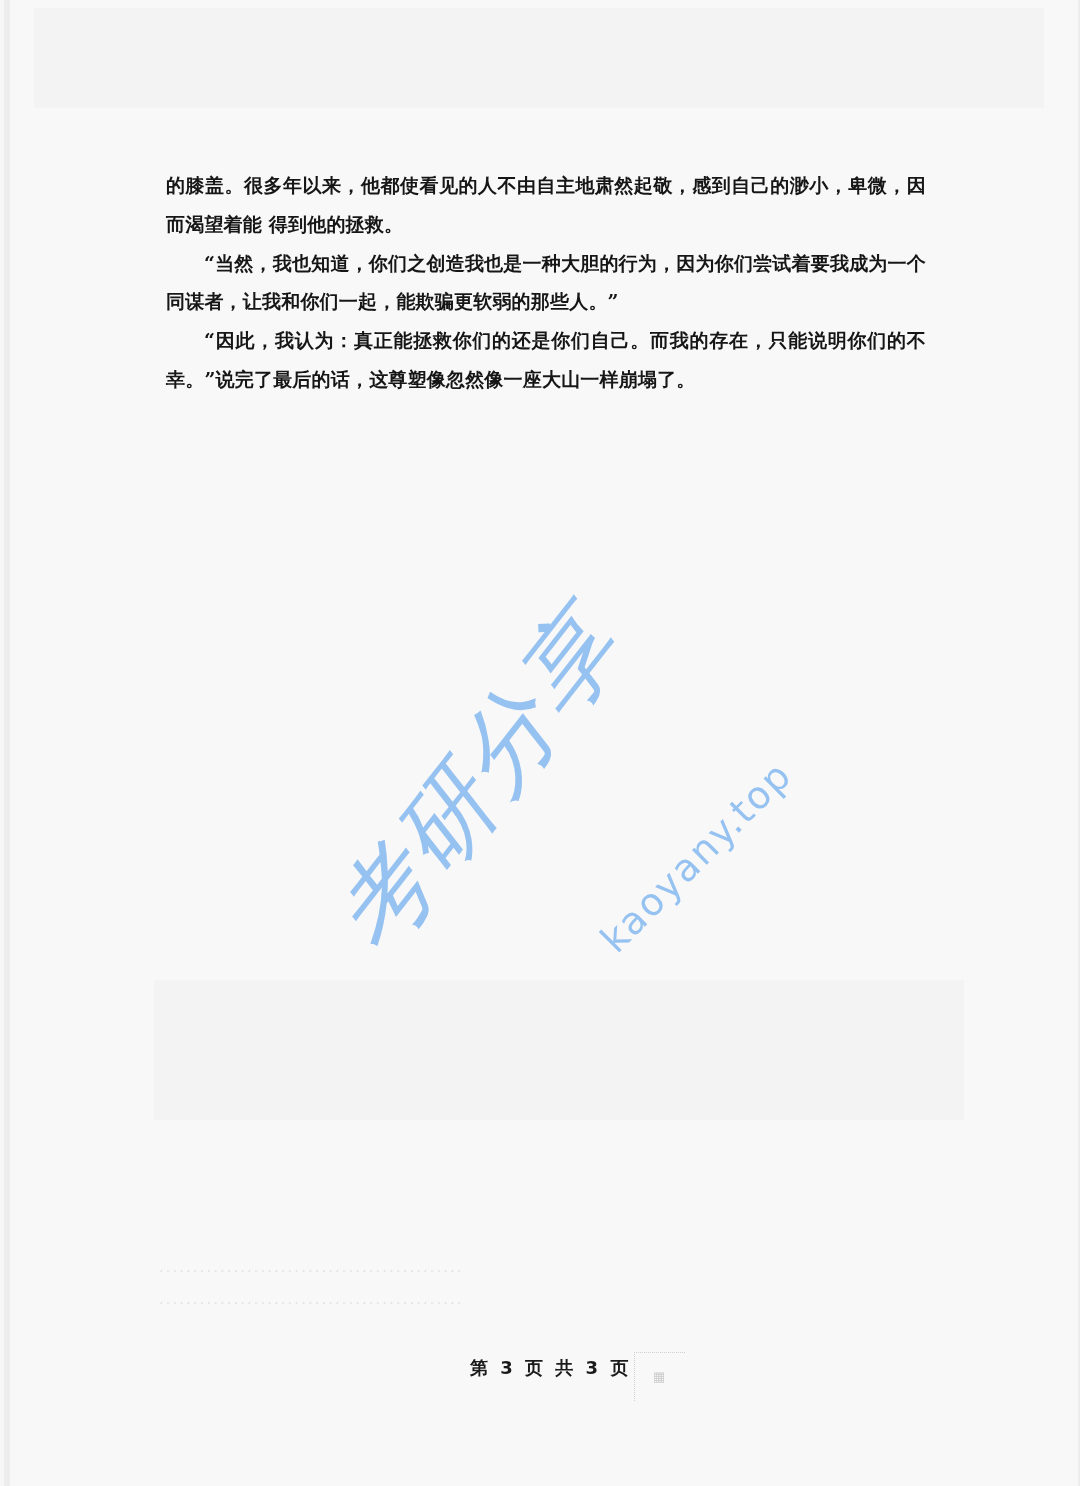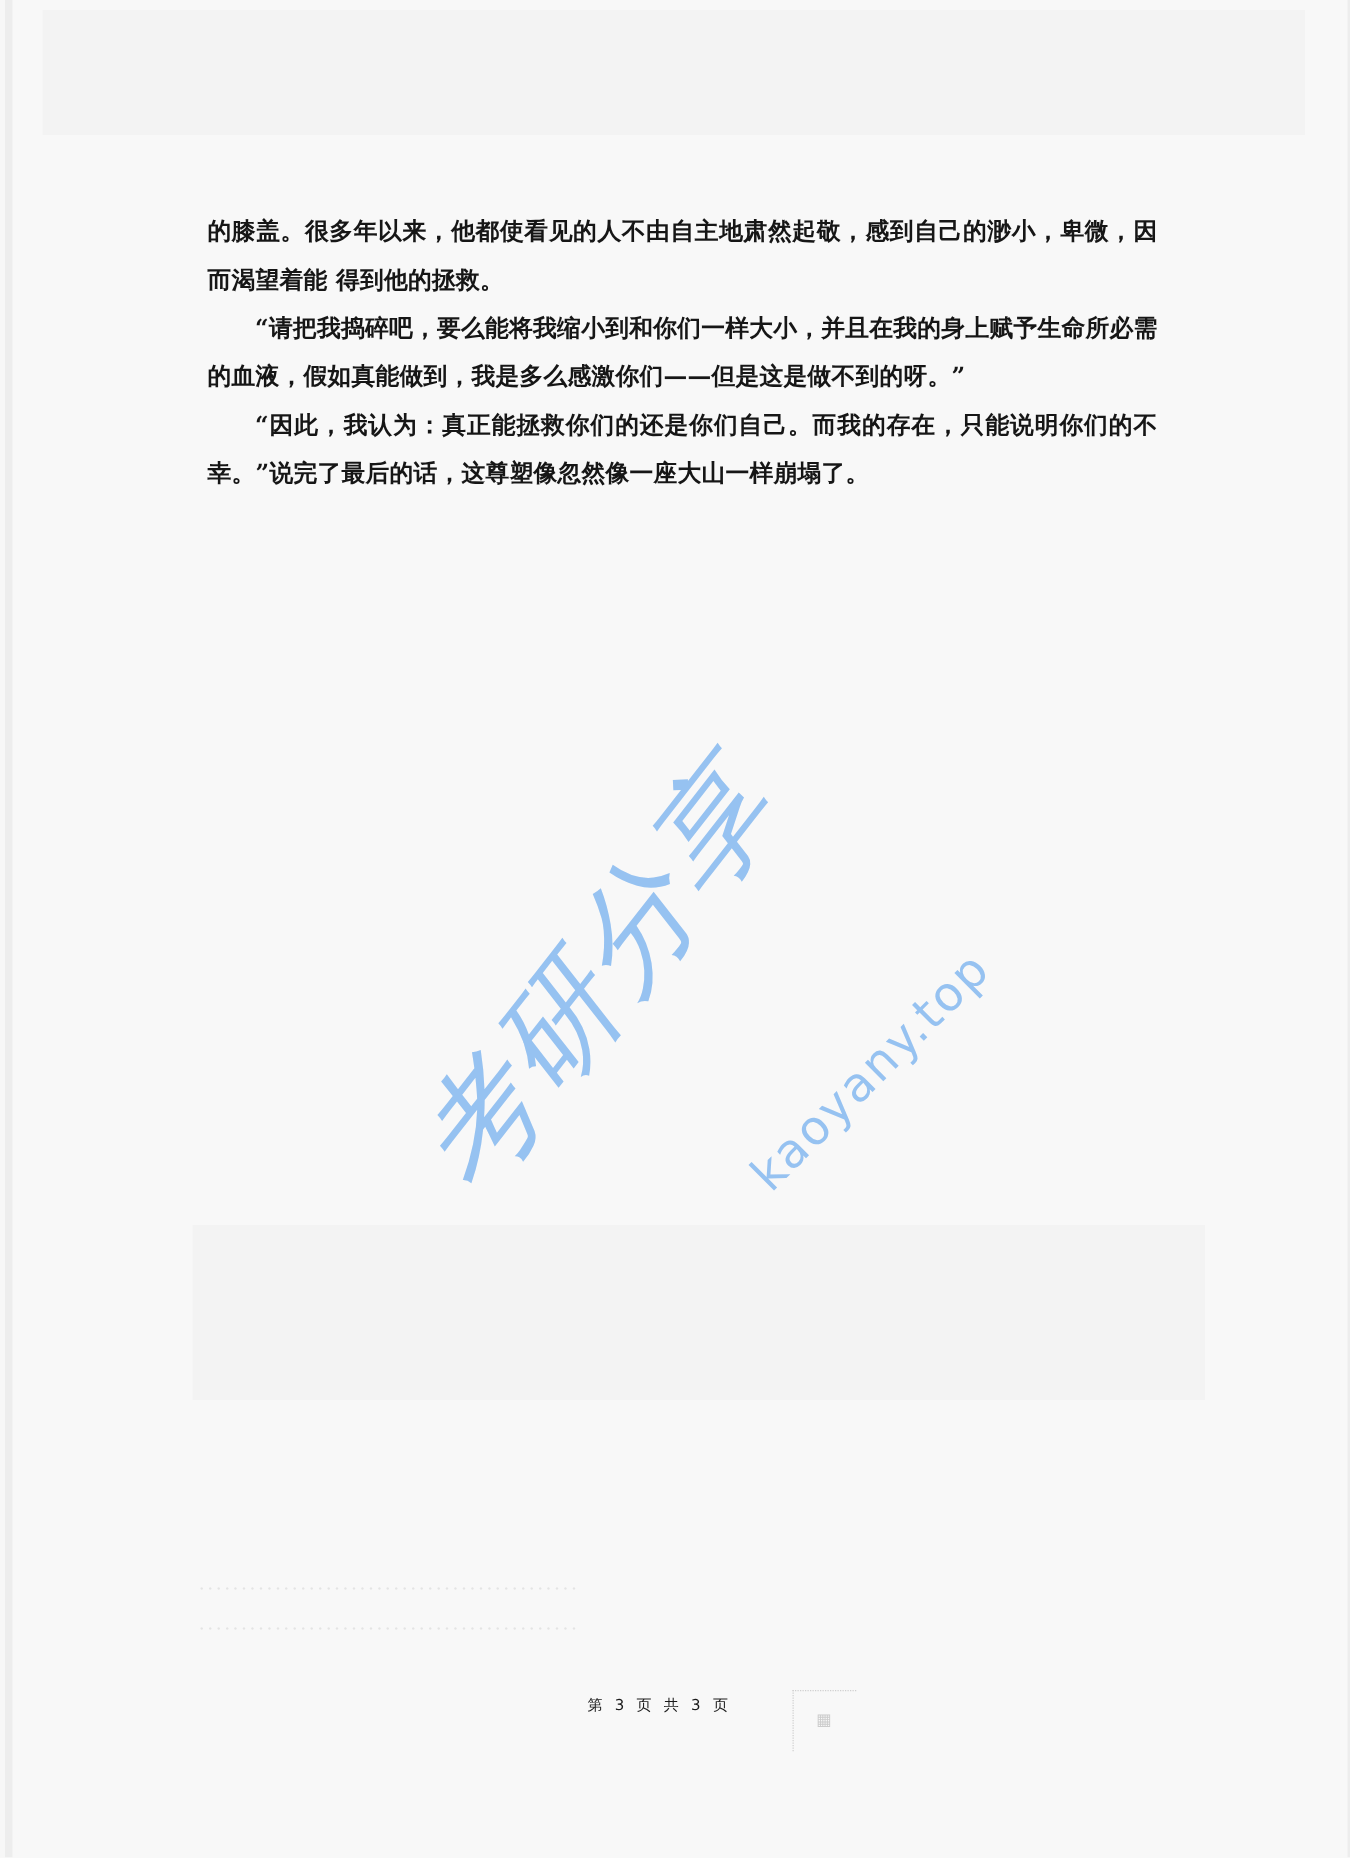--- a/index.html
+++ b/index.html
@@ -40,22 +40,22 @@
       text-align: justify;
       text-align-last: left;
     }
     .indent {
       text-indent: 2em;
     }
     .footer {
       position: absolute;
       top: 1356px;
       left: 466px;
-      font-size: 12px;
-      font-weight: normal;
+      font-size: 18px;
+      font-weight: bold;
       letter-spacing: 3px;
       color: #1a1a1a;
       font-family: "DejaVu Sans", "Liberation Sans", sans-serif;
     }
     .stamp-box {
       position: absolute;
       left: 630px;
       top: 1352px;
       width: 50px;
       height: 48px;
@@ -117,21 +117,21 @@
   <div class="scan-band" style="left:30px; top:8px; width:1010px; height:100px;"></div>
   <div class="scan-band" style="left:150px; top:980px; width:810px; height:140px;"></div>
   <div class="edge-mark" style="left:0; top:0; width:6px; height:1486px;"></div>
   <div class="edge-mark" style="left:1074px; top:0; width:6px; height:1486px;"></div>
 
   <div class="ghost" style="left:155px; top:1262px;">·············································</div>
   <div class="ghost" style="left:155px; top:1294px;">·············································</div>
 
   <div class="body-text">
     <p class="para">的膝盖。很多年以来，他都使看见的人不由自主地肃然起敬，感到自己的渺小，卑微，因而渴望着能 得到他的拯救。</p>
-    <p class="para indent">“请把我捣碎吧，要么能将我缩小到和你们一样大小，并且在我的身上赋予生命所必需的血液，假如真能做到，我是多么感激你们——但是这是做不到的呀。”</p>
+    <p class="para indent">“当然，我也知道，你们之创造我也是一种大胆的行为，因为你们尝试着要我成为一个同谋者，让我和你们一起，能欺骗更软弱的那些人。”</p>
     <p class="para indent">“因此，我认为：真正能拯救你们的还是你们自己。而我的存在，只能说明你们的不幸。”说完了最后的话，这尊塑像忽然像一座大山一样崩塌了。</p>
   </div>
 
   <div class="wm-cn">考研分享</div>
   <div class="wm-url">kaoyany.top</div>
 
   <div class="footer">第 3 页 共 3 页</div>
 
   <div class="stamp-box">
     <span class="stamp-char">▦</span>

